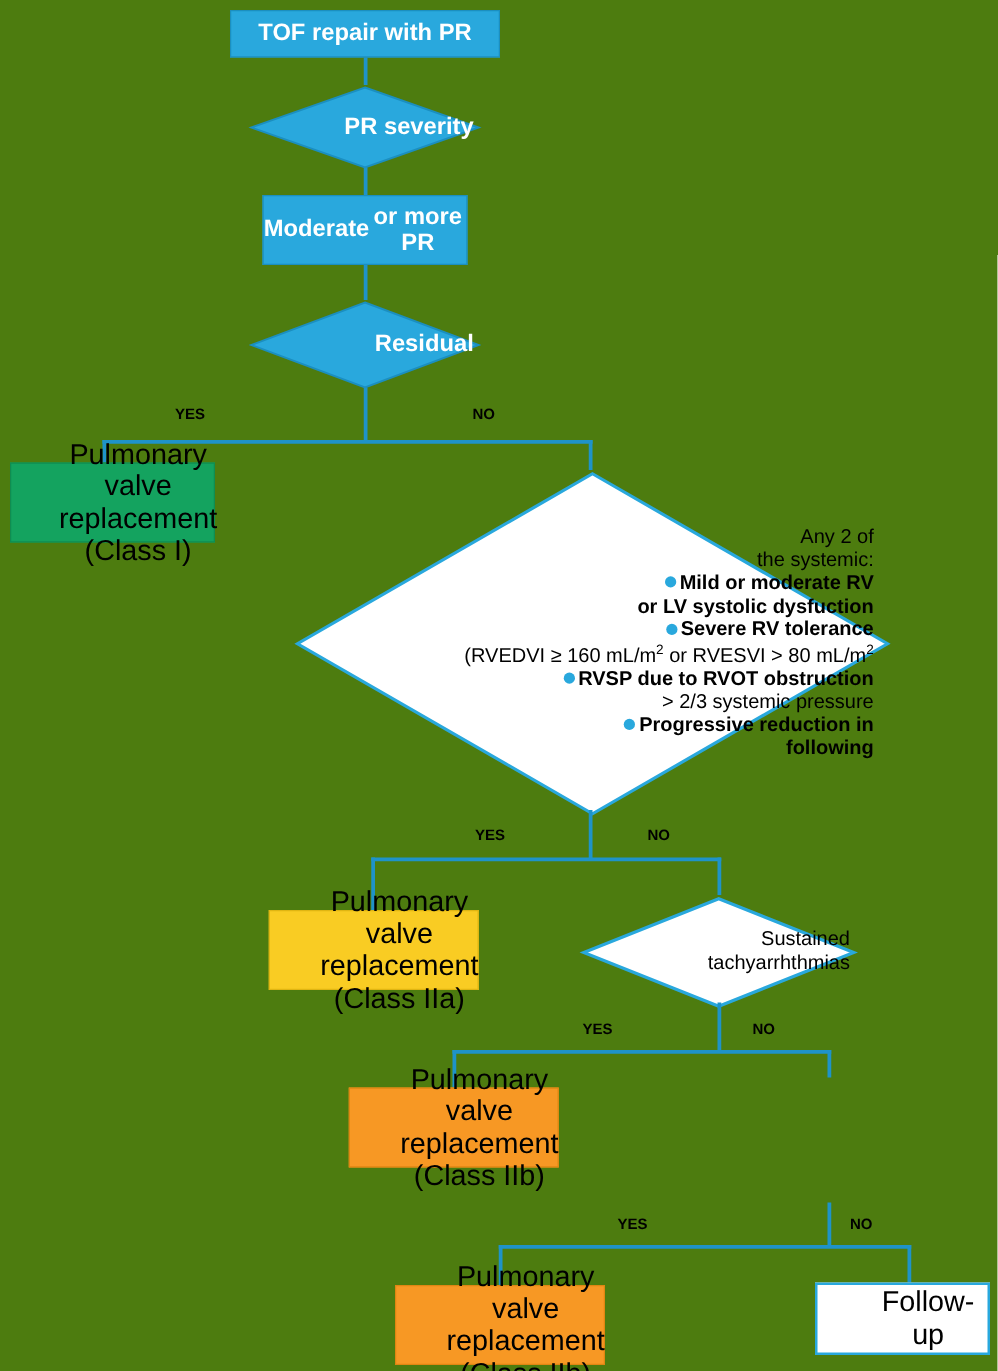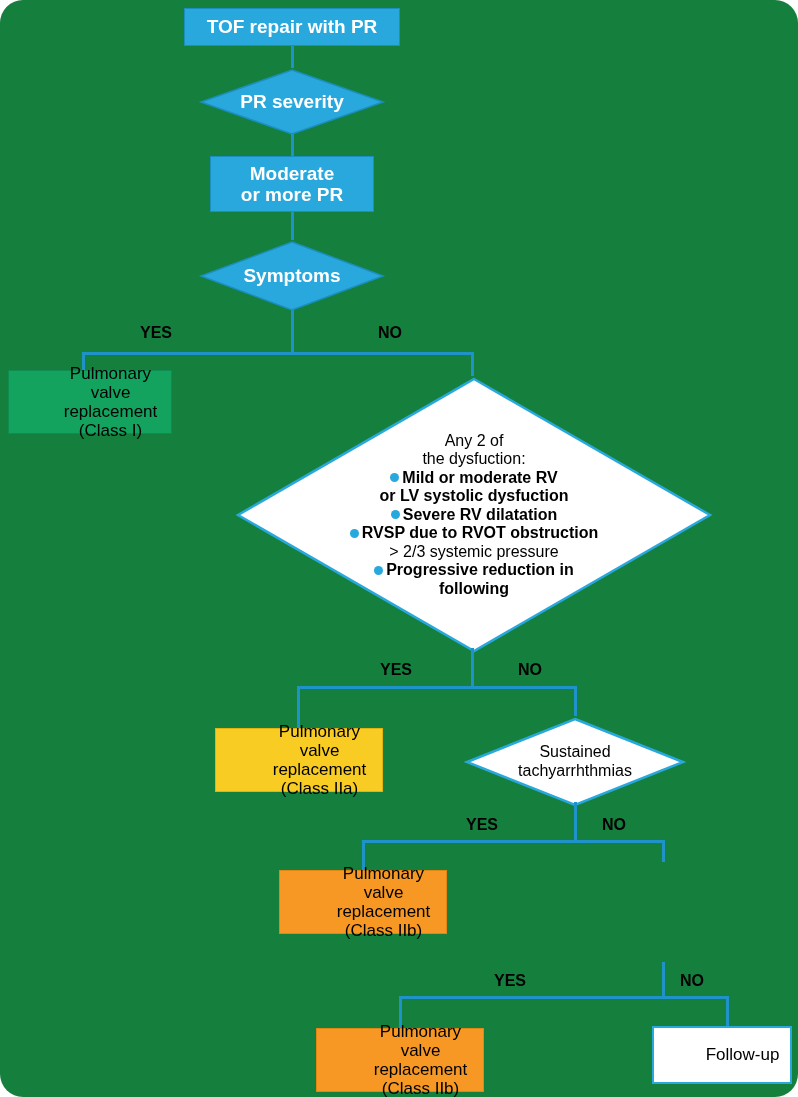--- a/index.html
+++ b/index.html
@@ -7,23 +7,22 @@
     padding: 0;
     background: #ffffff;
   }
   body {
     font-family: "Liberation Sans", sans-serif;
   }
   #canvas {
     position: relative;
     width: 798px;
     height: 1097px;
-    background: #15803d;
+    background: #4d7c0f;
     overflow: hidden;
-    border-radius: 23px;
   }
   .node {
     position: absolute;
     box-sizing: border-box;
     display: flex;
     align-items: center;
     justify-content: center;
     text-align: center;
     line-height: 1.12;
   }
@@ -31,21 +30,21 @@
   .proc {
     background: #29a8dd;
     color: #ffffff;
     font-weight: bold;
     font-size: 19px;
     border: 1px solid #1b8fc0;
   }
   
   .outcome {
     color: #000000;
-    font-size: 17px;
+    font-size: 23px;
     border: 1px solid #cfa200;
     padding-left: 41px;
   }
   .outcome.green {
     background: #14a35f;
     border-color: #0f8d51;
     color: #000000;
   }
   .outcome.yellow {
     background: #f9cc23;
@@ -79,20 +78,21 @@
     display: flex;
     align-items: center;
     justify-content: center;
     text-align: center;
     pointer-events: none;
   }
   .diamond-label .inner {
     width: 100%;
     padding: 0 6px;
     box-sizing: border-box;
+    text-align: right;
   }
   .dm-blue { fill: #29a8dd; stroke: #1b8fc0; stroke-width: 1.5; }
   .dm-white { fill: #ffffff; stroke: #29a8dd; stroke-width: 2.5; }
   .dtxt-white {
     color: #ffffff;
     font-weight: bold;
     font-size: 19px;
     line-height: 1.15;
   }
   .dtxt-black {
@@ -103,21 +103,21 @@
   
   .conn {
     position: absolute;
     background: #1f93c9;
   }
   
   .branch {
     position: absolute;
     color: #000000;
     font-weight: bold;
-    font-size: 16px;
+    font-size: 12px;
     white-space: nowrap;
   }
   .bullet {
     display: inline-block;
     width: 9px;
     height: 9px;
     border-radius: 50%;
     background: #29a8dd;
     margin-right: 3px;
     vertical-align: middle;
@@ -144,34 +144,34 @@
     </svg>
     <div class="diamond-label">
       <div class="inner dtxt-white">
         <span>PR severity</span>
       </div>
     </div>
   </div>
 
   <div class="conn" style="left:291px; top:134px; width:3px; height:22px;"></div>
 
-  <div class="node proc" style="left:210px; top:156px; width:164px; height:56px; flex-direction:column;">
+  <div class="node proc" style="left:210px; top:156px; width:164px; height:56px; flex-direction:row;">
     <span>Moderate</span>
     <span>or more PR</span>
   </div>
 
   <div class="conn" style="left:291px; top:212px; width:3px; height:28px;"></div>
 
   <div class="diamond-wrap" style="left:199px; top:240px; width:186px; height:72px;">
     <svg width="186" height="72" viewBox="0 0 186 72" aria-hidden="true">
       <polygon class="dm-blue" points="93,2 184,36 93,70 2,36"></polygon>
     </svg>
     <div class="diamond-label">
       <div class="inner dtxt-white">
-        <span>Symptoms</span>
+        <span>Residual</span>
       </div>
     </div>
   </div>
 
   <div class="conn" style="left:291px; top:310px; width:3px; height:44px;"></div>
   <div class="conn" style="left:82px; top:352px; width:392px; height:3px;"></div>
   <div class="conn" style="left:82px; top:352px; width:3px; height:18px;"></div>
   <div class="conn" style="left:471px; top:352px; width:3px; height:24px;"></div>
 
   <div class="branch" style="left:140px; top:324px;">YES</div>
@@ -183,24 +183,25 @@
     <span>(Class I)</span>
   </div>
 
   <div class="diamond-wrap" style="left:235px; top:376px; width:478px; height:278px;">
     <svg width="478" height="278" viewBox="0 0 478 278" aria-hidden="true">
       <polygon class="dm-white" points="239,3 475,139 239,275 3,139"></polygon>
     </svg>
     <div class="diamond-label">
       <div class="inner dtxt-black" style="padding:0 14px;">
         <span class="crit-line">Any 2 of</span>
-        <span class="crit-line">the dysfuction:</span>
+        <span class="crit-line">the systemic:</span>
         <span class="crit-line"><span class="bullet"></span><b>Mild or moderate RV</b></span>
         <span class="crit-line"><b>or LV systolic dysfuction</b></span>
-        <span class="crit-line"><span class="bullet"></span><b>Severe RV dilatation</b></span>
+        <span class="crit-line"><span class="bullet"></span><b>Severe RV tolerance</b></span>
+        <span class="crit-line">(RVEDVI ≥ 160 mL/m<sup>2</sup> or RVESVI &gt; 80 mL/m<sup>2</sup></span>
         <span class="crit-line"><span class="bullet"></span><b>RVSP due to RVOT obstruction</b></span>
         <span class="crit-line">&gt; 2/3 systemic pressure</span>
         <span class="crit-line"><span class="bullet"></span><b>Progressive reduction in</b></span>
         <span class="crit-line"><b>following</b></span>
       </div>
     </div>
   </div>
 
   <div class="conn" style="left:471px; top:648px; width:3px; height:40px;"></div>
   <div class="conn" style="left:297px; top:686px; width:280px; height:3px;"></div>

